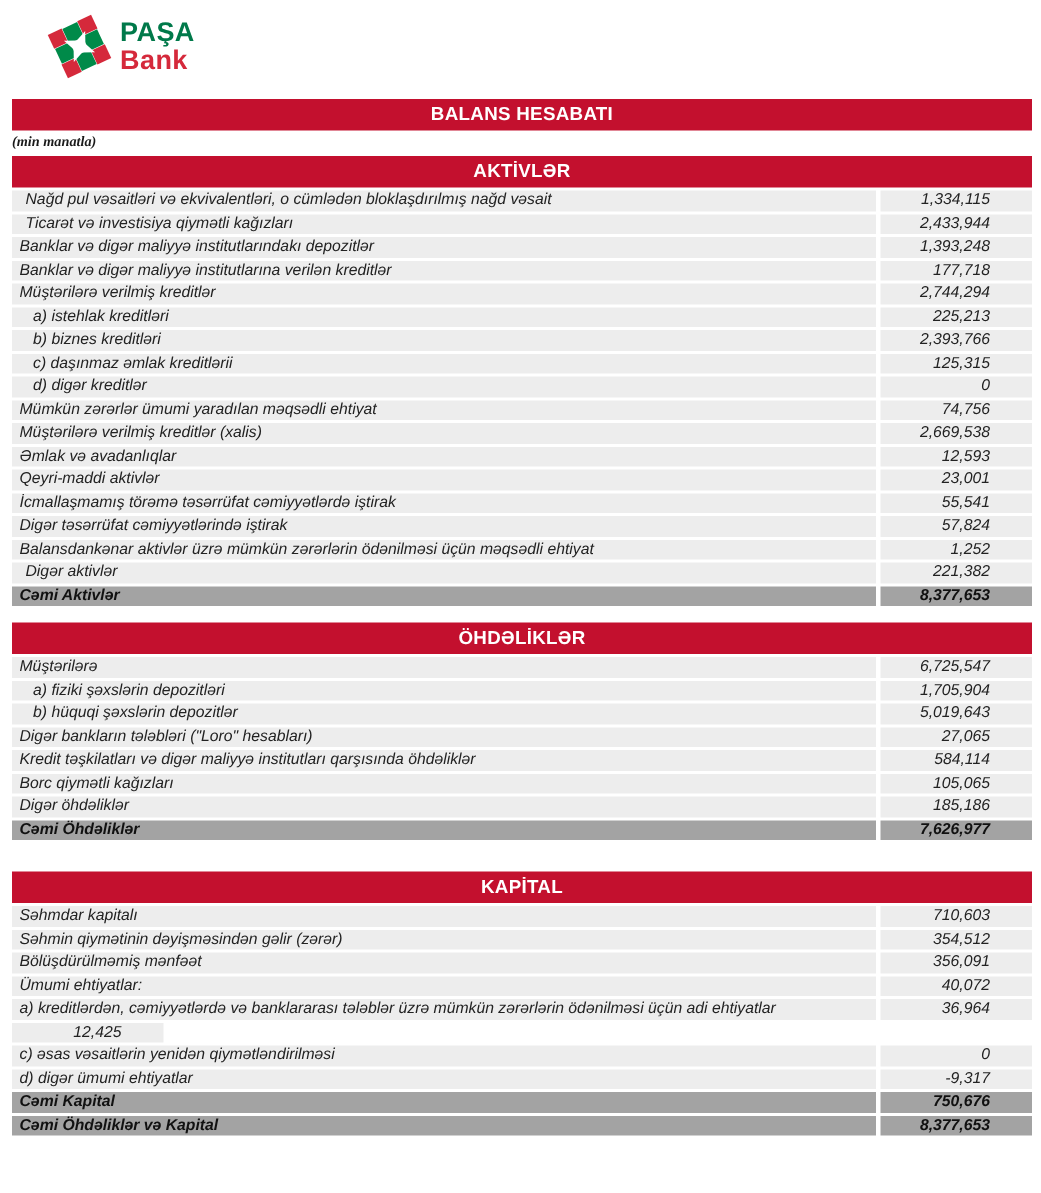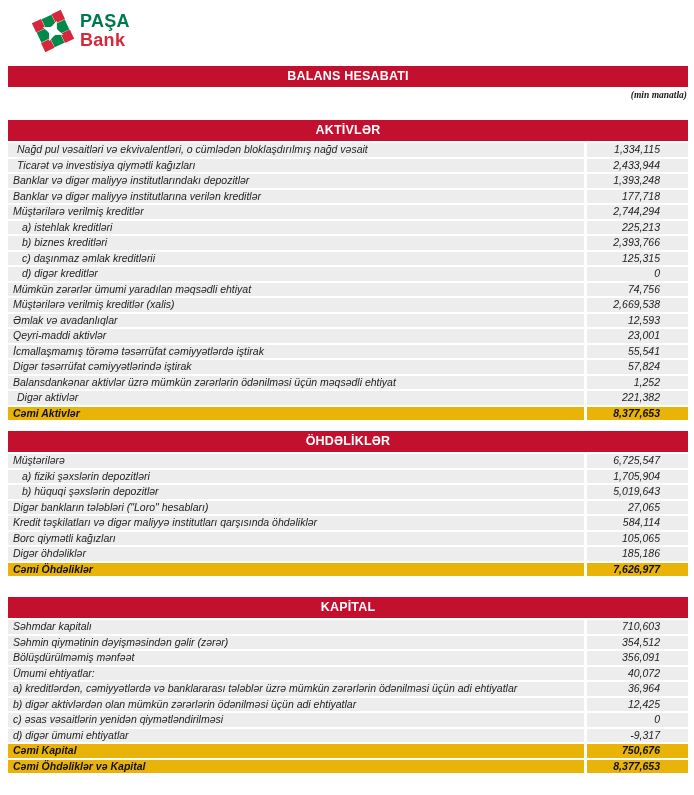--- a/index.html
+++ b/index.html
@@ -13,33 +13,33 @@
   .logo-text{display:flex;flex-direction:column;font-weight:bold;font-size:18px;line-height:19px;letter-spacing:.3px;}
   .logo-top{color:#00794A;}
   .logo-bottom{color:#D5293B;}
   
   .sheet{position:absolute;left:8px;top:66px;width:680px;}
   .band{
     height:21px;background:#C3102E;color:#ffffff;text-align:center;
     font-weight:bold;font-size:12.5px;line-height:21px;letter-spacing:.2px;
   }
   .note{
-    height:33px;line-height:17px;text-align:right;
+    height:17px;line-height:17px;text-align:left;
     font-family:"Liberation Serif",serif;font-style:italic;font-weight:bold;
     font-size:9.5px;color:#1a1a1a;padding-right:1px;
   }
   .section{margin-top:0;}
   .section.s2{margin-top:11px;}
   .section.s3{margin-top:21px;}
   .rows{margin-top:2px;font-style:italic;}
   .row{display:flex;column-gap:3px;margin-bottom:2px;height:13.5px;}
   .cell{background:#EDEDED;font-size:10.5px;line-height:13.5px;color:#222222;}
   .cell.label{flex:1;white-space:nowrap;overflow:hidden;}
   .cell.value{width:101px;box-sizing:border-box;text-align:right;padding-right:28px;padding-left:12px;}
-  .row.total .cell{background:#eab308;font-weight:bold;color:#111111;}
+  .row.total .cell{background:#a3a3a3;font-weight:bold;color:#111111;}
   .row.ind0 .cell.label{padding-left:5px;}
   .row.ind1 .cell.label{padding-left:9px;}
   .row.ind2 .cell.label{padding-left:14px;}
 </style>
 </head>
 <body>
 
 <div class="logo">
   <span>
     <svg width="46" height="46" viewBox="0 0 48 48" aria-hidden="true">
@@ -202,21 +202,20 @@
         </div>
         <div class="row ind0">
           <div class="cell label">Ümumi ehtiyatlar:</div>
           <div class="cell value">40,072</div>
         </div>
         <div class="row ind0">
           <div class="cell label">a) kreditlərdən, cəmiyyətlərdə və banklararası  tələblər üzrə mümkün zərərlərin ödənilməsi üçün adi ehtiyatlar</div>
           <div class="cell value">36,964</div>
         </div>
         <div class="row ind0">
-          <div class="cell label">b) digər aktivlərdən olan mümkün zərərlərin ödənilməsi üçün adi ehtiyatlar</div>
           <div class="cell value">12,425</div>
         </div>
         <div class="row ind0">
           <div class="cell label">c) əsas vəsaitlərin yenidən qiymətləndirilməsi</div>
           <div class="cell value">0</div>
         </div>
         <div class="row ind0">
           <div class="cell label">d) digər ümumi ehtiyatlar</div>
           <div class="cell value">-9,317</div>
         </div>

